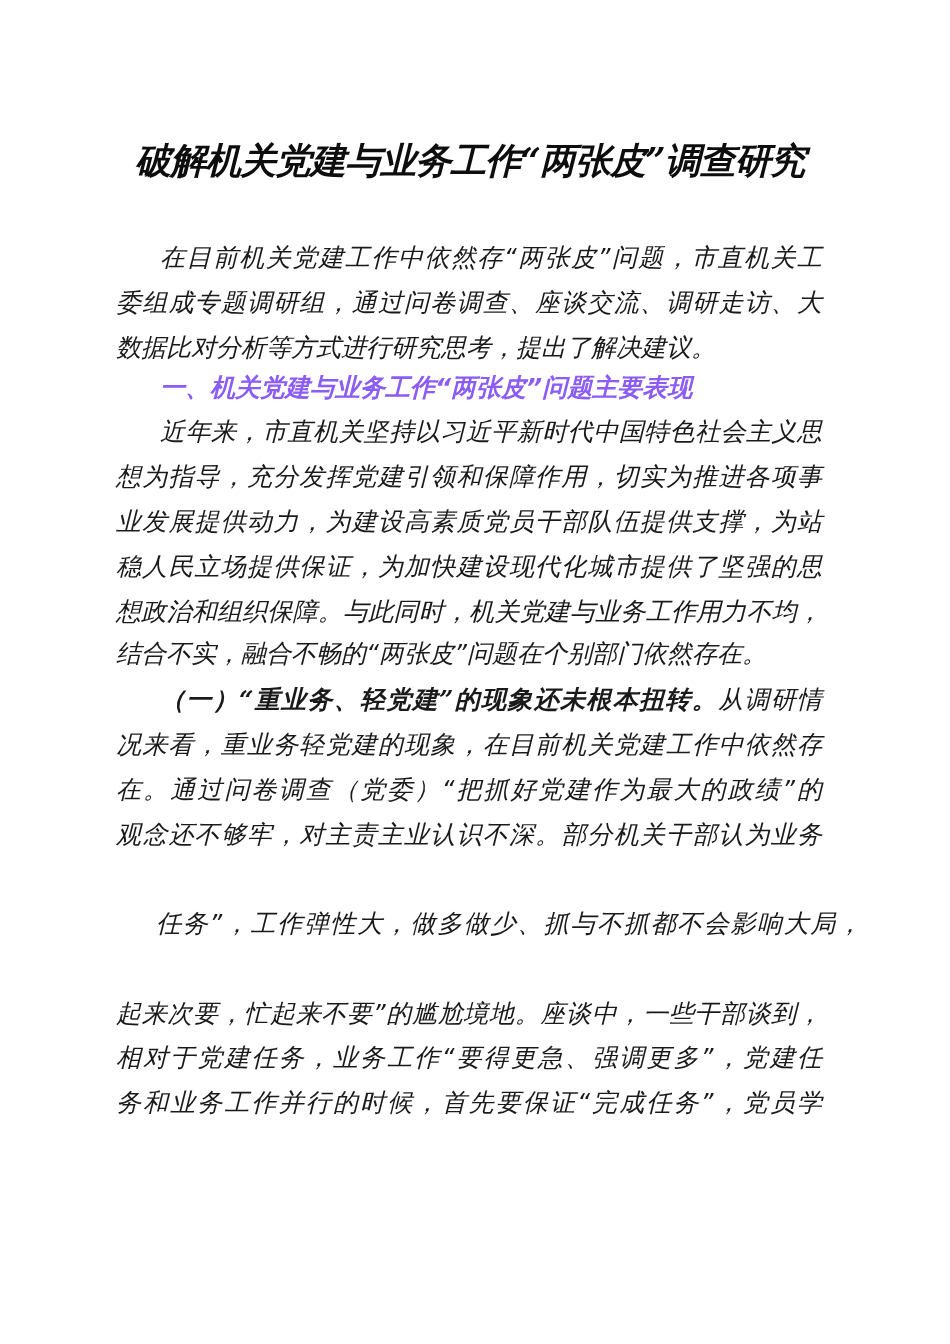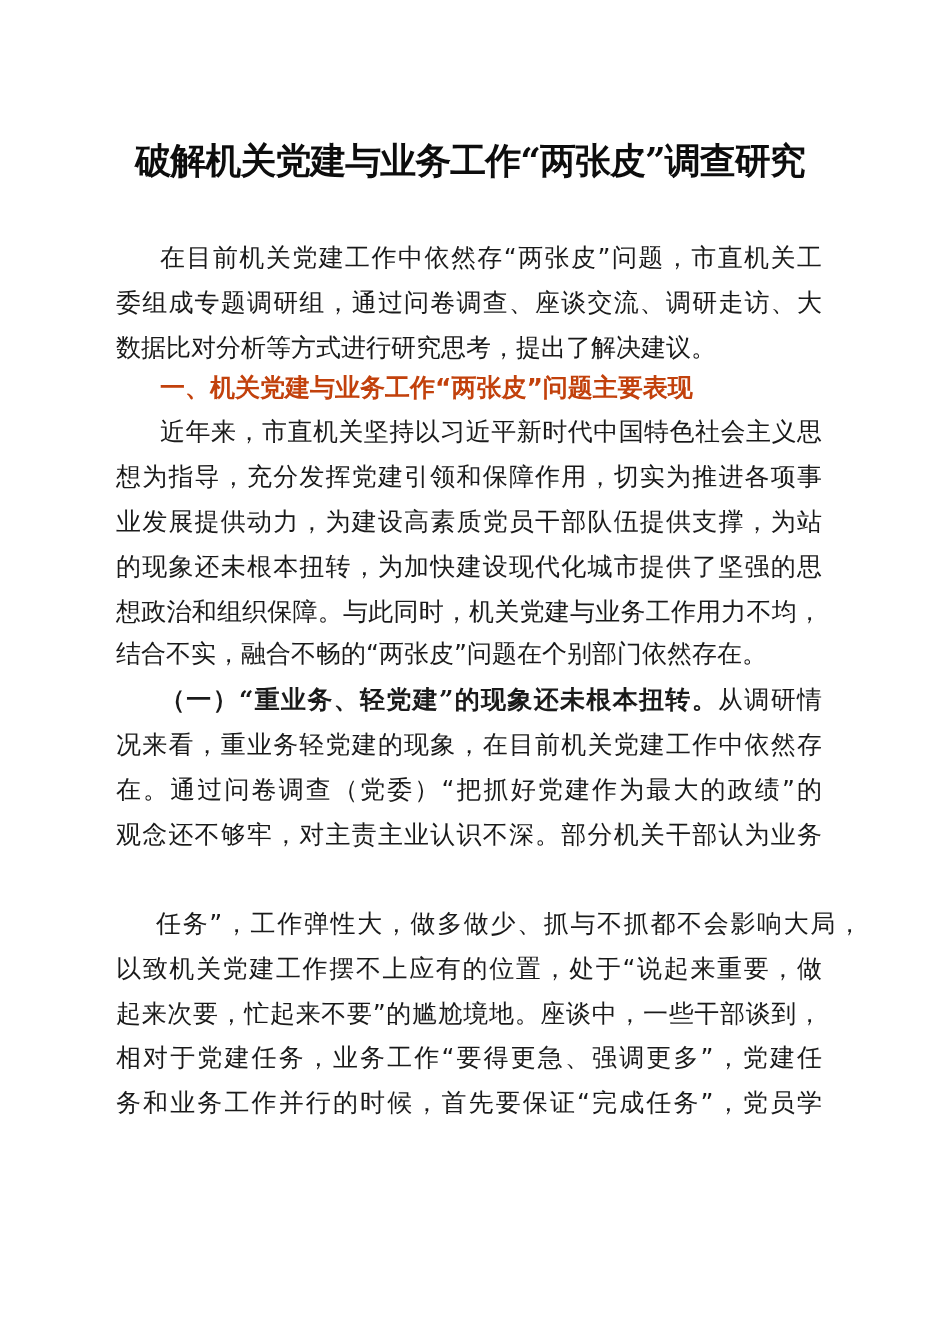--- a/index.html
+++ b/index.html
@@ -14,20 +14,21 @@
       overflow: hidden;
       color: #111111;
       font-family: "DejaVu Serif", "Liberation Serif", serif;
     }
     .page {
       position: absolute;
       left: 0; top: 0;
       width: 918px;
       height: 1344px;
       background: #ffffff;
+      font-style: italic;
     }
     .doc-title {
       position: absolute;
       left: 110px;
       top: 134px;
       width: 720px;
       text-align: center;
       font-family: "DejaVu Serif", "Liberation Serif", serif;
       font-weight: bold;
       font-size: 36px;
@@ -55,21 +56,21 @@
       width: 662px;
     }
     .line.short {
       text-align-last: left;
     }
     .line.heading {
       left: 160px;
       width: 560px;
       font-weight: bold;
       text-align-last: left;
-      color: #c2410c;
+      color: #8b5cf6;
     }
     .line .lead-bold {
       font-weight: bold;
       font-family: "DejaVu Serif", "Liberation Serif", serif;
       margin-top: 36px;
     }
   </style>
 </head>
 <body>
 
@@ -79,29 +80,28 @@
 
   <div class="line indent" style="top:236px;">在目前机关党建工作中依然存“两张皮”问题，市直机关工</div>
   <div class="line" style="top:281px;">委组成专题调研组，通过问卷调查、座谈交流、调研走访、大</div>
   <div class="line short" style="top:326px;">数据比对分析等方式进行研究思考，提出了解决建议。</div>
 
   <div class="line heading" style="top:366px;">一、机关党建与业务工作“两张皮”问题主要表现</div>
 
   <div class="line indent" style="top:410px;">近年来，市直机关坚持以习近平新时代中国特色社会主义思</div>
   <div class="line" style="top:455px;">想为指导，充分发挥党建引领和保障作用，切实为推进各项事</div>
   <div class="line" style="top:500px;">业发展提供动力，为建设高素质党员干部队伍提供支撑，为站</div>
-  <div class="line" style="top:545px;">的现象还未根本扭转，为加快建设现代化城市提供了坚强的思</div>
+  <div class="line" style="top:545px;">稳人民立场提供保证，为加快建设现代化城市提供了坚强的思</div>
   <div class="line" style="top:590px;">想政治和组织保障。与此同时，机关党建与业务工作用力不均，</div>
   <div class="line short" style="top:616px;margin-top:16px;">结合不实，融合不畅的“两张皮”问题在个别部门依然存在。</div>
 
   <div class="line indent" style="top:678px;">
     <span class="lead-bold">（一）“重业务、轻党建”的现象还未根本扭转。</span><span>从调研情</span>
   </div>
   <div class="line" style="top:723px;">况来看，重业务轻党建的现象，在目前机关党建工作中依然存</div>
   <div class="line" style="top:768px;">在。通过问卷调查（党委）“把抓好党建作为最大的政绩”的</div>
   <div class="line" style="top:813px;">观念还不够牢，对主责主业认识不深。部分机关干部认为业务</div>
   <div class="line" style="top:902px;margin-left:40px;">任务”，工作弹性大，做多做少、抓与不抓都不会影响大局，</div>
-  <div class="line" style="top:947px;">以致机关党建工作摆不上应有的位置，处于“说起来重要，做</div>
   <div class="line" style="top:992px;">起来次要，忙起来不要”的尴尬境地。座谈中，一些干部谈到，</div>
   <div class="line" style="top:1036px;">相对于党建任务，业务工作“要得更急、强调更多”，党建任</div>
   <div class="line" style="top:1081px;">务和业务工作并行的时候，首先要保证“完成任务”，党员学</div>
 
 </div>
 
 </body></html>

